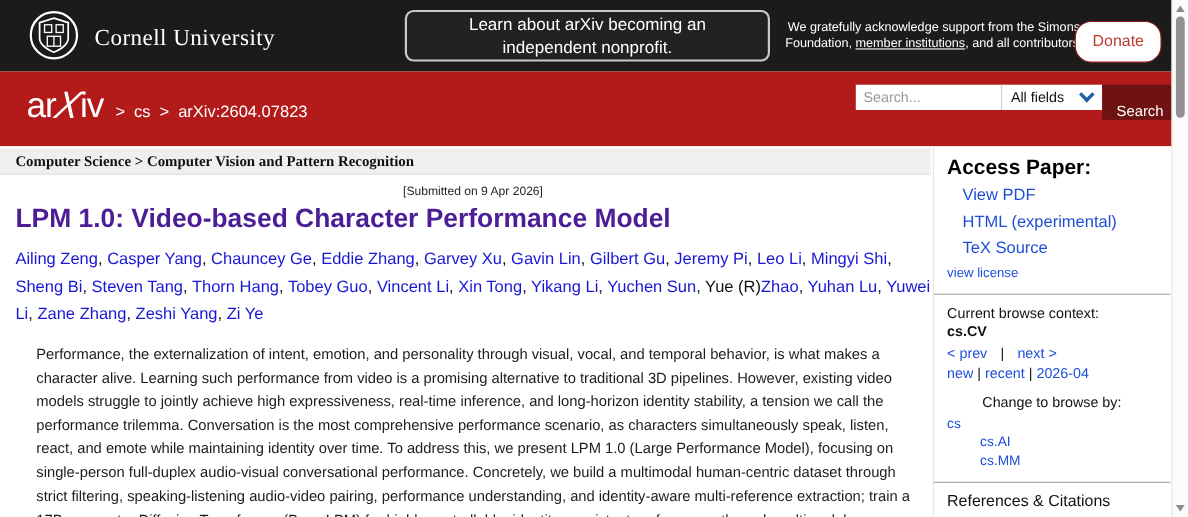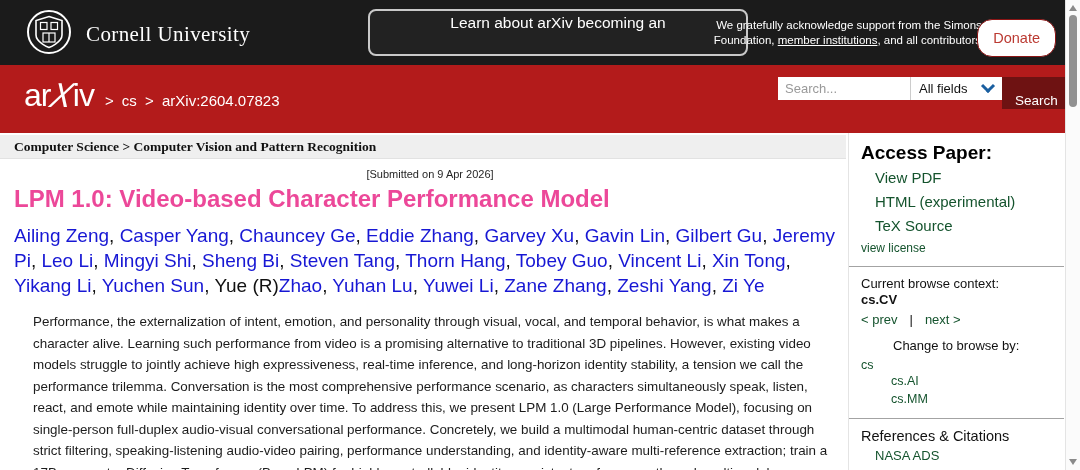--- a/index.html
+++ b/index.html
@@ -2,21 +2,21 @@
 <html><head>
 <meta charset="utf-8">
 <style>
   html,body{margin:0;padding:0;overflow:hidden;}
   body{width:1080px;height:470px;background:#fff;font-family:"Liberation Sans",sans-serif;position:relative;}
 
   
   .topbar{position:relative;height:65px;background:#1b1b1b;}
   .cornell{position:absolute;left:26px;top:9px;display:flex;align-items:center;gap:14px;color:#fff;cursor:pointer;}
   .cornell-name{font-family:"Liberation Serif",serif;font-size:21px;letter-spacing:.4px;}
-  .banner{position:absolute;left:368px;top:9px;width:380px;height:47px;background:#222;border:2px solid #c9c9c9;border-radius:8px;box-sizing:border-box;color:#fff;text-align:center;font-size:15.5px;line-height:21px;padding-top:1px;cursor:pointer;}
+  .banner{position:absolute;left:368px;top:9px;width:332px;height:47px;background:#222;border:2px solid #c9c9c9;border-radius:8px;box-sizing:border-box;color:#fff;text-align:center;font-size:15.5px;line-height:21px;padding-top:1px;cursor:pointer;}
   .support{position:absolute;left:708px;top:18px;width:282px;color:#fff;font-size:11.5px;line-height:15px;text-align:center;}
   .support a{color:#fff;text-decoration:underline;cursor:pointer;}
   .donate{position:absolute;right:24px;top:19px;background:#fff;color:#bb3a32;border:1px solid #8c1515;border-radius:15px;font-size:14.5px;font-family:"Liberation Sans",sans-serif;padding:10px 15px;cursor:pointer;}
 
   
   .redbar{position:relative;height:68px;background:#b31b1b;color:#fff;}
   .red-left{position:absolute;left:24px;top:12px;display:flex;align-items:baseline;gap:7px;}
   .arxiv-logo{font-size:32px;color:#fff;letter-spacing:-1px;cursor:pointer;}
   .logo-x{display:inline-block;transform:skewX(-14deg) scaleY(1.08);font-style:italic;margin:0 1px;}
   .crumbs{font-size:15px;}
@@ -30,29 +30,29 @@
   .search-btn{height:23px;background:#6e1212;color:#fff;border:none;font-size:13.5px;font-family:"Liberation Sans",sans-serif;padding:16px 13px;cursor:pointer;}
   .help-row{position:absolute;left:800px;top:99px;font-size:13px;}
   .help-row a{color:#fff;text-decoration:none;cursor:pointer;}
   .help-sep{margin:0 3px;}
 
   
   .content{position:relative;height:337px;background:#fff;}
   .main{position:absolute;left:0;top:0;width:846px;}
   .subject-bar{margin-top:2px;background:#efefef;border-bottom:1px solid #e2e2e2;height:23px;line-height:23px;padding-left:14px;font-weight:bold;font-size:13.5px;color:#111;font-family:Liberation Serif, serif;}
   .dateline{margin:9px 0 4px 14px;font-size:11px;color:#262626;text-align:center;}
-  .paper-title{margin:5px 0 0 14px;font-size:24px;font-weight:bold;color:#ec4899;}
-  .authors{margin:10px 0 0 14px;width:832px;font-size:19px;line-height:25px;color:#111;}
+  .paper-title{margin:5px 0 0 14px;font-size:24px;font-weight:bold;color:#4c1d95;}
+  .authors{margin:10px 0 0 14px;width:832px;font-size:15px;line-height:25px;color:#111;}
   .authors a{color:#1717d4;text-decoration:none;cursor:pointer;}
   .authors .comma{color:#111;}
   .abstract{margin:13px 0 0 33px;width:800px;font-size:13.4px;line-height:21.5px;color:#1c1c1c;}
 
   
   .sidebar{position:absolute;left:848px;top:0;width:216px;border-left:1px solid #e4e4e4;min-height:337px;box-sizing:border-box;}
-  .sidebar a{color:#14532d;text-decoration:none;cursor:pointer;}
+  .sidebar a{color:#1d4ed8;text-decoration:none;cursor:pointer;}
   .side-section{border-bottom:1px solid #a3a3a3;padding:9px 10px 10px 12px;}
   .access-title{font-size:19px;font-weight:bold;color:#000;}
   .access-links a{display:block;margin:3px 0 0 14px;font-size:15px;line-height:21px;}
   .view-license{font-size:12px;margin-top:5px;display:inline-block;}
   .ctx{font-size:13px;color:#111;}
   .ctx-value{font-weight:bold;margin-top:1px;}
   .prevnext{margin-top:5px;font-size:13px;}
   .prevnext .pipe{margin:0 12px;color:#111;}
   .navline{margin-top:4px;font-size:13px;}
   .navline .sep{color:#111;white-space:pre;}
@@ -80,20 +80,21 @@
         <rect x="14.5" y="13.5" width="6.5" height="7" fill="none" stroke="#fff" stroke-width="1.2"></rect>
         <rect x="25" y="13.5" width="6.5" height="7" fill="none" stroke="#fff" stroke-width="1.2"></rect>
         <rect x="17" y="24" width="12" height="9" fill="none" stroke="#fff" stroke-width="1.2"></rect>
         <line x1="23" y1="24" x2="23" y2="33" stroke="#fff" stroke-width="1.2"></line>
       </svg>
     </span>
     <span class="cornell-name">Cornell University</span>
   </div>
   <div class="banner">
     <div>Learn about arXiv becoming an</div>
+    <div>independent nonprofit.</div>
   </div>
   <div class="support">
     <span>We gratefully acknowledge support from the Simons Foundation, </span><a>member institutions</a><span>, and all contributors.</span>
   </div>
   <button class="donate">Donate</button>
 </div>
 
 <div class="redbar">
   <div class="red-left">
     <span class="arxiv-logo"><span>ar</span><span class="logo-x">X</span><span>iv</span></span>
@@ -135,20 +136,21 @@
           <a>TeX Source</a>
         </div>
       <a class="view-license">view license</a>
     </div>
     <div class="side-section ctx">
       <div>Current browse context:</div>
       <div class="ctx-value">cs.CV</div>
       <div class="prevnext">
         <a>&lt; prev</a><span class="pipe">|</span><a>next &gt;</a>
       </div>
+      <div class="navline"><a>new</a><span class="sep"> | </span><a>recent</a><span class="sep"> | </span><a>2026-04</a></div>
       <div class="change-label">Change to browse by:</div>
       <a class="change-root">cs</a>
       <div class="change-subs">
           <a>cs.AI</a>
           <a>cs.MM</a>
         </div>
     </div>
     <div class="side-section">
       <div class="refs-title">References &amp; Citations</div>
       <div class="refs-links">

